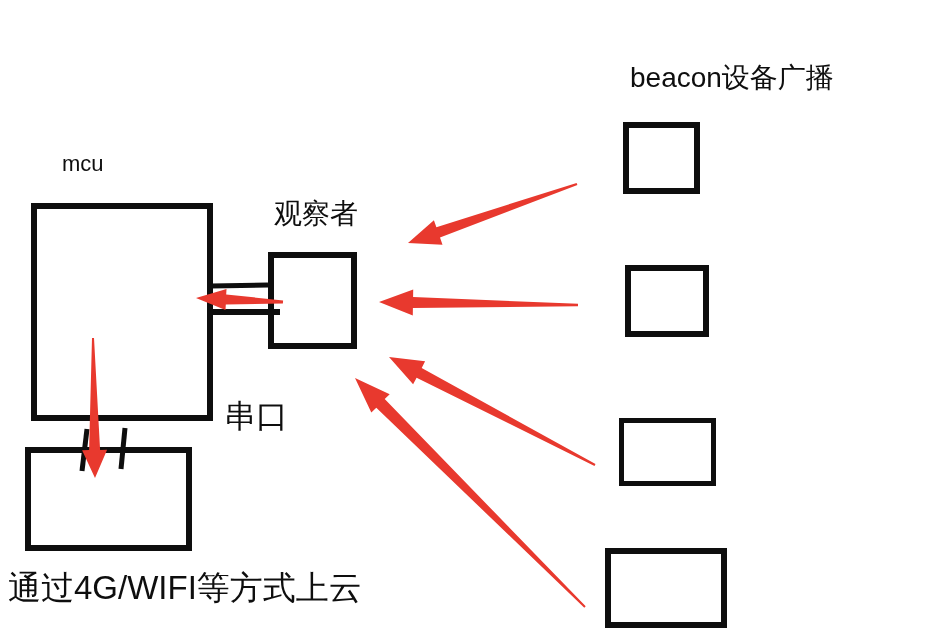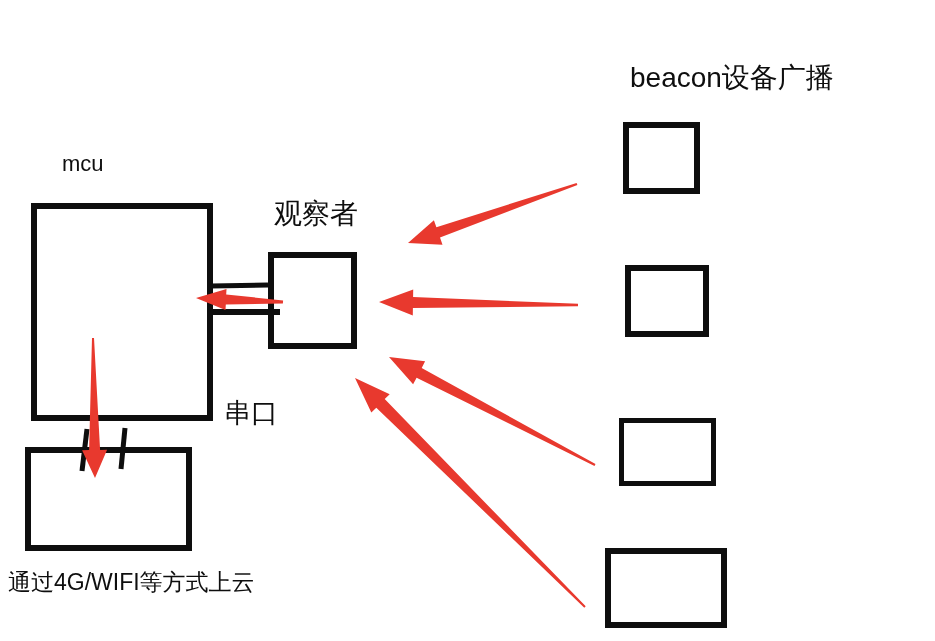--- a/index.html
+++ b/index.html
@@ -21,22 +21,22 @@
   .arrow{fill:var(--arrow);stroke:none;}
   .lbl{
     position:absolute;
     color:var(--ink);
     line-height:1.1;
     white-space:nowrap;
   }
   .lbl-mcu{left:62px;top:152px;font-size:22px;}
   .lbl-observer{left:274px;top:199px;font-size:28px;}
   .lbl-beacon{left:630px;top:63px;font-size:28px;}
-  .lbl-serial{left:224px;top:399px;font-size:27px;}
-  .lbl-cloud{left:8px;top:570px;font-size:23px;}
+  .lbl-serial{left:224px;top:399px;font-size:32px;}
+  .lbl-cloud{left:8px;top:570px;font-size:33px;}
 </style>
 </head>
 <body>
 
 <div class="stage">
 
   <svg width="935" height="641" viewBox="0 0 935 641">
 
     <rect class="box" x="34" y="206" width="176" height="212" stroke-width="6"></rect>
     <rect class="box" x="271" y="255" width="83" height="91" stroke-width="6"></rect>

